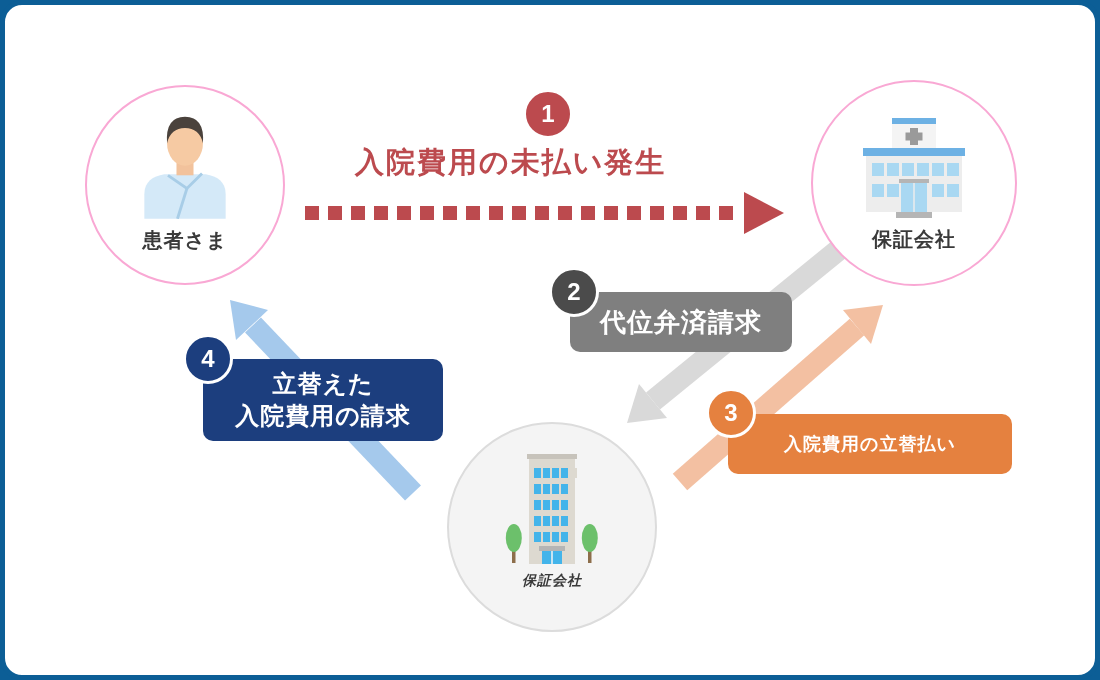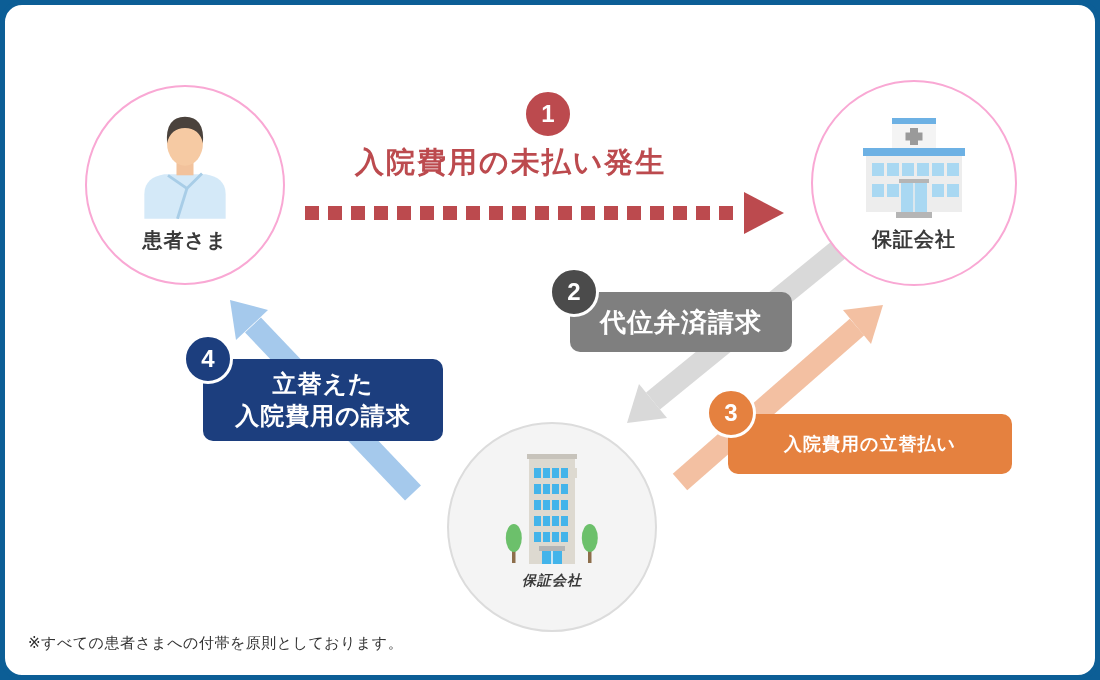--- a/index.html
+++ b/index.html
@@ -140,14 +140,13 @@
   <div class="label-box box-4">
     <div>立替えた</div>
     <div>入院費用の請求</div>
   </div>
 
   <div class="badge badge-1">1</div>
   <div class="badge badge-2">2</div>
   <div class="badge badge-3">3</div>
   <div class="badge badge-4">4</div>
 
-  <div class="footnote">※すべての患者さまへの付帯を原則としております。</div>
 </div>
 
 </body></html>

